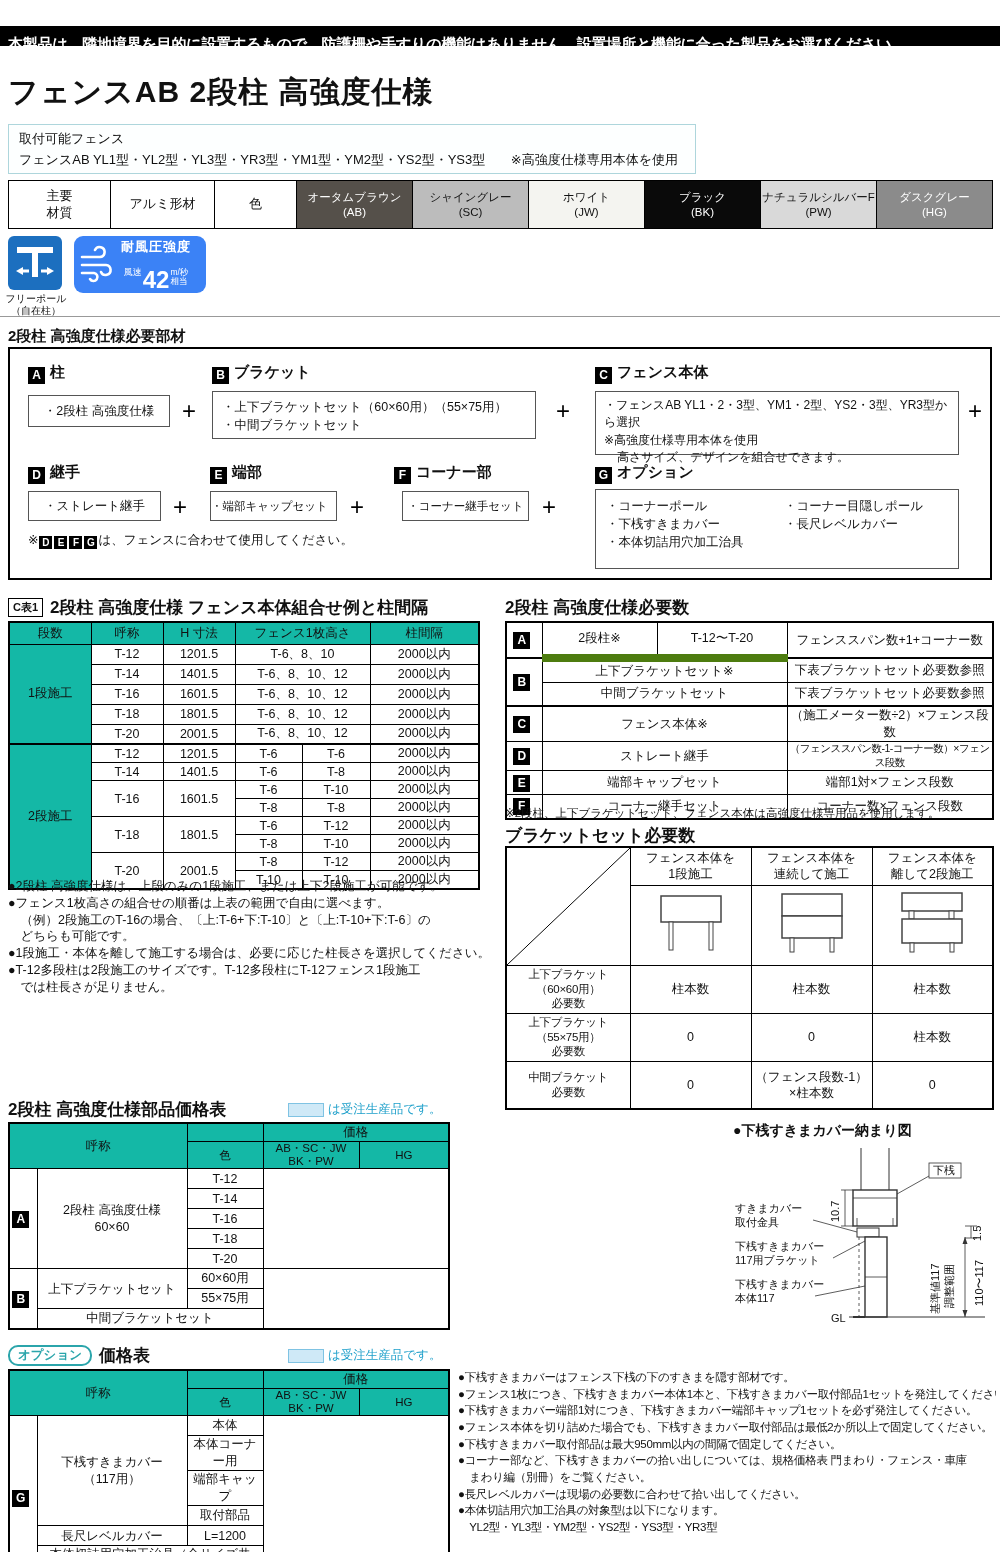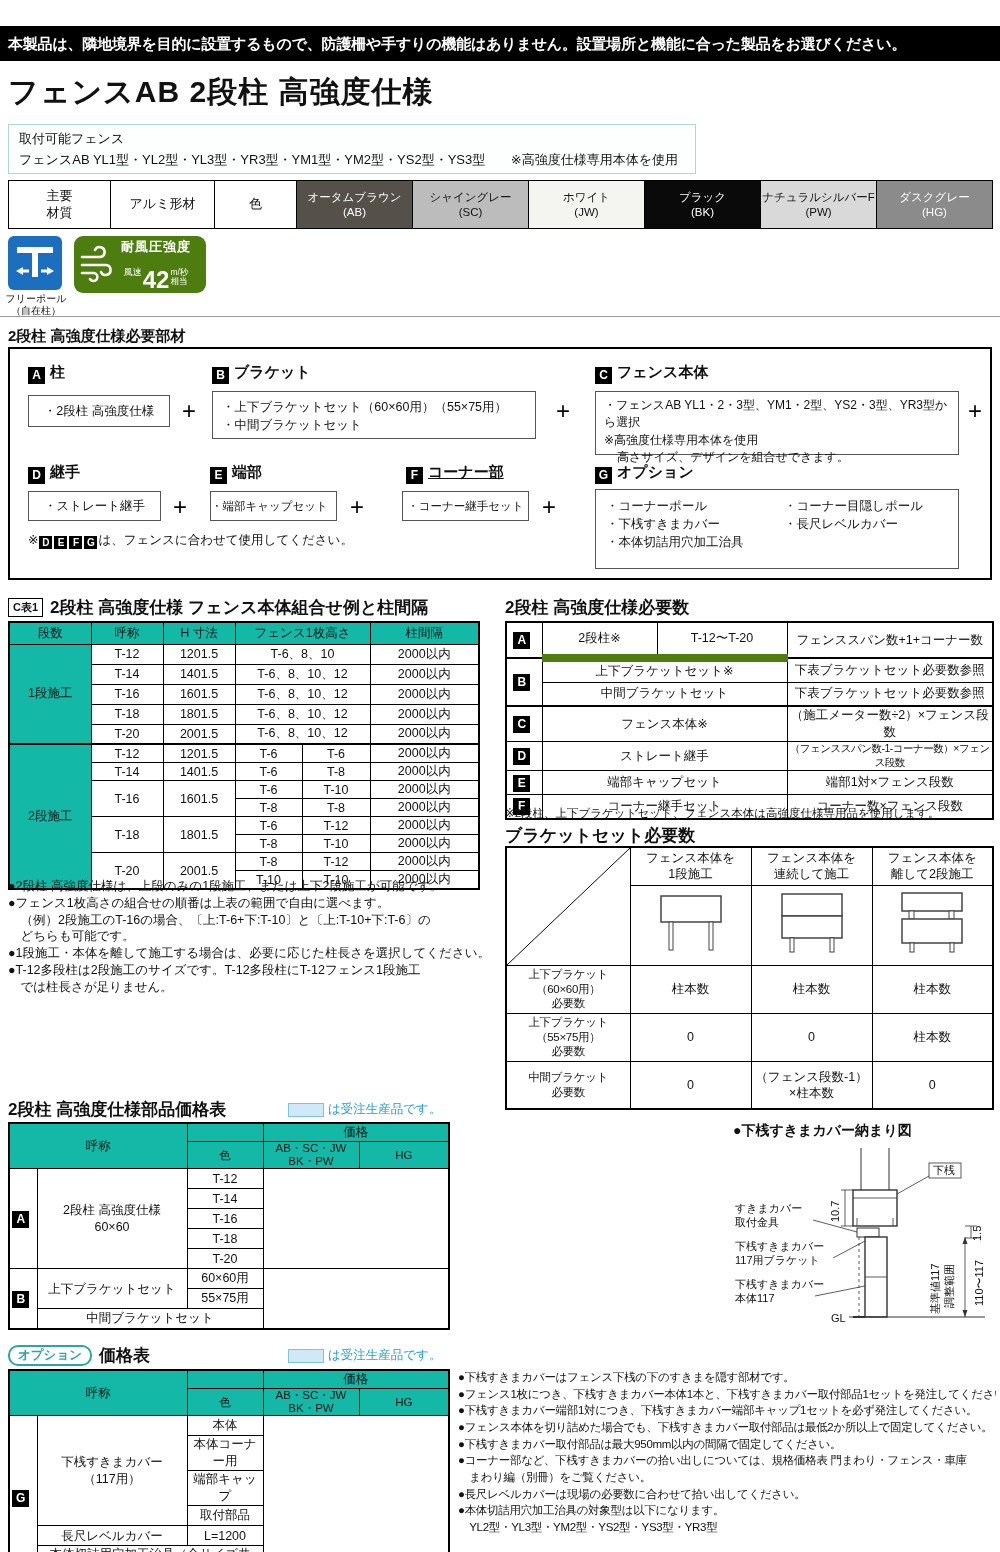--- a/index.html
+++ b/index.html
@@ -7,21 +7,21 @@
   body {
     width:1000px; height:1552px; position:relative;
     font-family:"Liberation Sans","DejaVu Sans",sans-serif;
     color:#111;
   }
   .abs { position:absolute; }
   .pre { white-space:pre-line; }
 
   
   .warning-bar {
-    top:26px; left:0; width:1000px; height:35px;
+    top:26px; left:0; width:1000px; height:20px;
     background:#000; color:#fff; font-weight:bold;
     font-size:15px; line-height:35px; padding:0 8px;
     letter-spacing:-0.2px; white-space:nowrap; overflow:hidden;
   }
   .main-title { top:72px; left:8px; font-size:30px; font-weight:bold; letter-spacing:1px; }
 
   .compat-box {
     top:124px; left:8px; width:688px; height:50px;
     border:1px solid #aed6dc; background:#fdffff;
     padding:5px 10px; font-size:13px;
@@ -210,21 +210,21 @@
     <rect x="9" y="28.5" width="7" height="3" fill="#fff"></rect>
     <polygon points="41,30 34,26 34,34" fill="#fff"></polygon>
     <rect x="28" y="28.5" width="7" height="3" fill="#fff"></rect>
   </svg>
 </div>
 <div class="abs freepole-label">
   <div>フリーポール</div>
   <div>（自在柱）</div>
 </div>
 
-<div class="abs wind-badge" style="background: #4d7c0f;">
+<div class="abs wind-badge" style="background: #3b82f6;">
   <svg width="34" height="40" viewBox="0 0 34 40">
     <path d="M2 12 H20 a5 5 0 1 0 -5 -7" fill="none" stroke="#fff" stroke-width="2.6" stroke-linecap="round"></path>
     <path d="M2 20 H26 a5 5 0 1 1 -5 7" fill="none" stroke="#fff" stroke-width="2.6" stroke-linecap="round"></path>
     <path d="M2 28 H14 a4 4 0 1 1 -4 6" fill="none" stroke="#fff" stroke-width="2.6" stroke-linecap="round"></path>
   </svg>
   <div class="wind-text">
     <div class="wind-title">耐風圧強度</div>
     <div class="wind-row">
       <span class="w-small">風速</span>
       <span class="w-big">42</span>
@@ -272,21 +272,21 @@
   </div>
   <div class="part-box" style="left:18px; top:142px; width:133px; height:30px; line-height:28px; text-align:center;">・ストレート継手</div>
   <div class="plus" style="left:163px; top:144px;">+</div>
 
   <div class="part-title" style="left:200px; top:114px;">
     <span class="blk">E</span><span>端部</span>
   </div>
   <div class="part-box" style="left:200px; top:142px; width:127px; height:30px; line-height:28px; font-size:11.5px;">・端部キャップセット</div>
   <div class="plus" style="left:340px; top:144px;">+</div>
 
-  <div class="part-title" style="left:396px; top:114px;text-decoration:underline;">
+  <div class="part-title" style="left:384px; top:114px;">
     <span class="blk">F</span><span>コーナー部</span>
   </div>
   <div class="part-box" style="left:392px; top:142px; width:127px; height:30px; line-height:28px; text-align:center; font-size:11.5px;">・コーナー継手セット</div>
   <div class="plus" style="left:532px; top:144px;">+</div>
 
   <div class="part-title" style="left:585px; top:114px;">
     <span class="blk">G</span><span>オプション</span>
   </div>
   <div class="part-box" style="left:585px; top:140px; width:364px; height:80px; padding:7px 10px;">
     <div class="g-cols">

